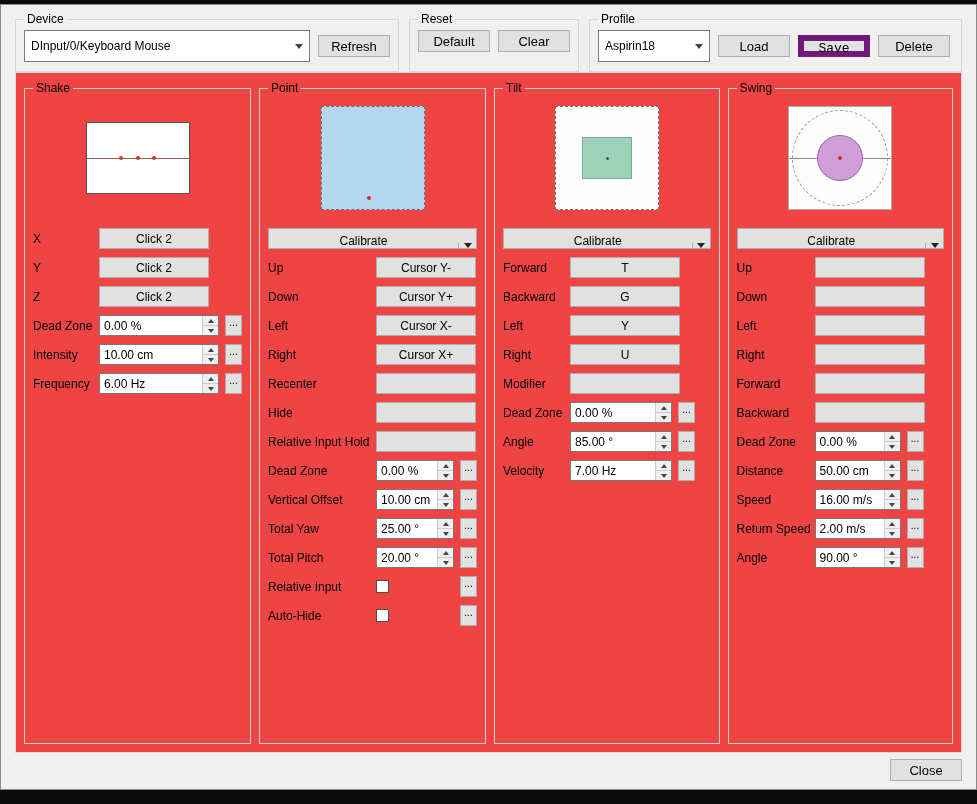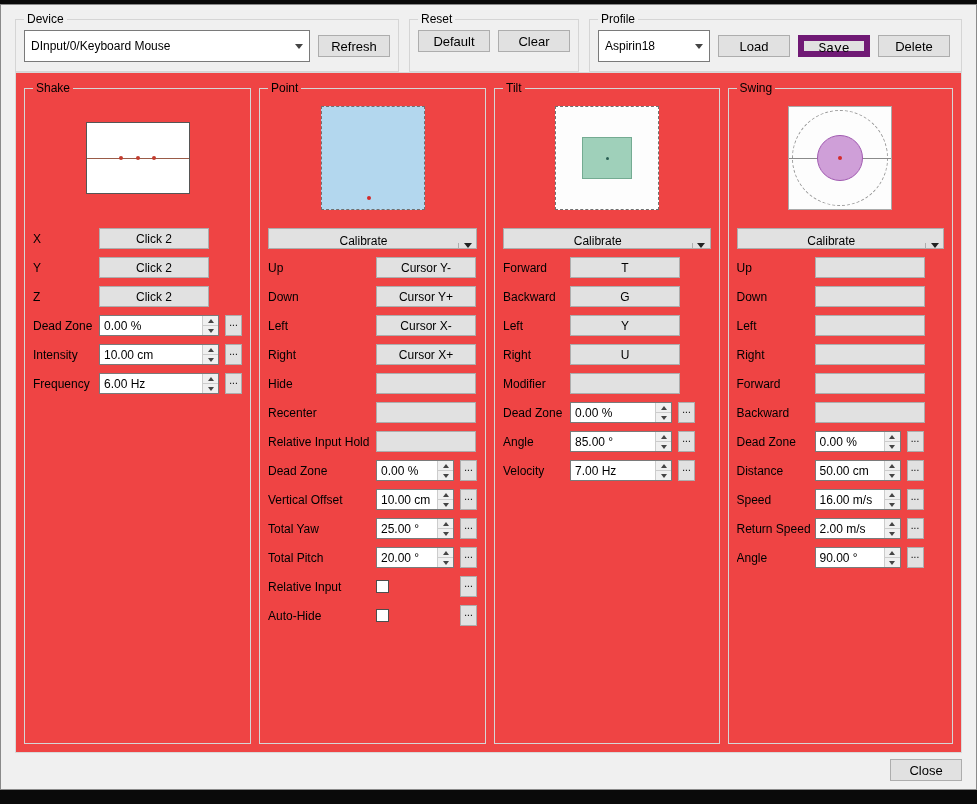--- a/index.html
+++ b/index.html
@@ -223,25 +223,25 @@
         </div>
         <div class="row">
           <span class="lbl lw108">Left</span>
           <button class="map-btn w100">Cursor X-</button>
         </div>
         <div class="row">
           <span class="lbl lw108">Right</span>
           <button class="map-btn w100">Cursor X+</button>
         </div>
         <div class="row">
+          <span class="lbl lw108">Recenter</span>
+          <button class="map-btn w100"></button>
+        </div>
+        <div class="row">
           <span class="lbl lw108">Hide</span>
-          <button class="map-btn w100"></button>
-        </div>
-        <div class="row">
-          <span class="lbl lw108">Recenter</span>
           <button class="map-btn w100"></button>
         </div>
         <div class="row">
           <span class="lbl lw108">Relative Input Hold</span>
           <button class="map-btn w100"></button>
         </div>
 
         <div class="row">
           <span class="lbl lw108">Dead Zone</span>
           <div class="spin sw78">

